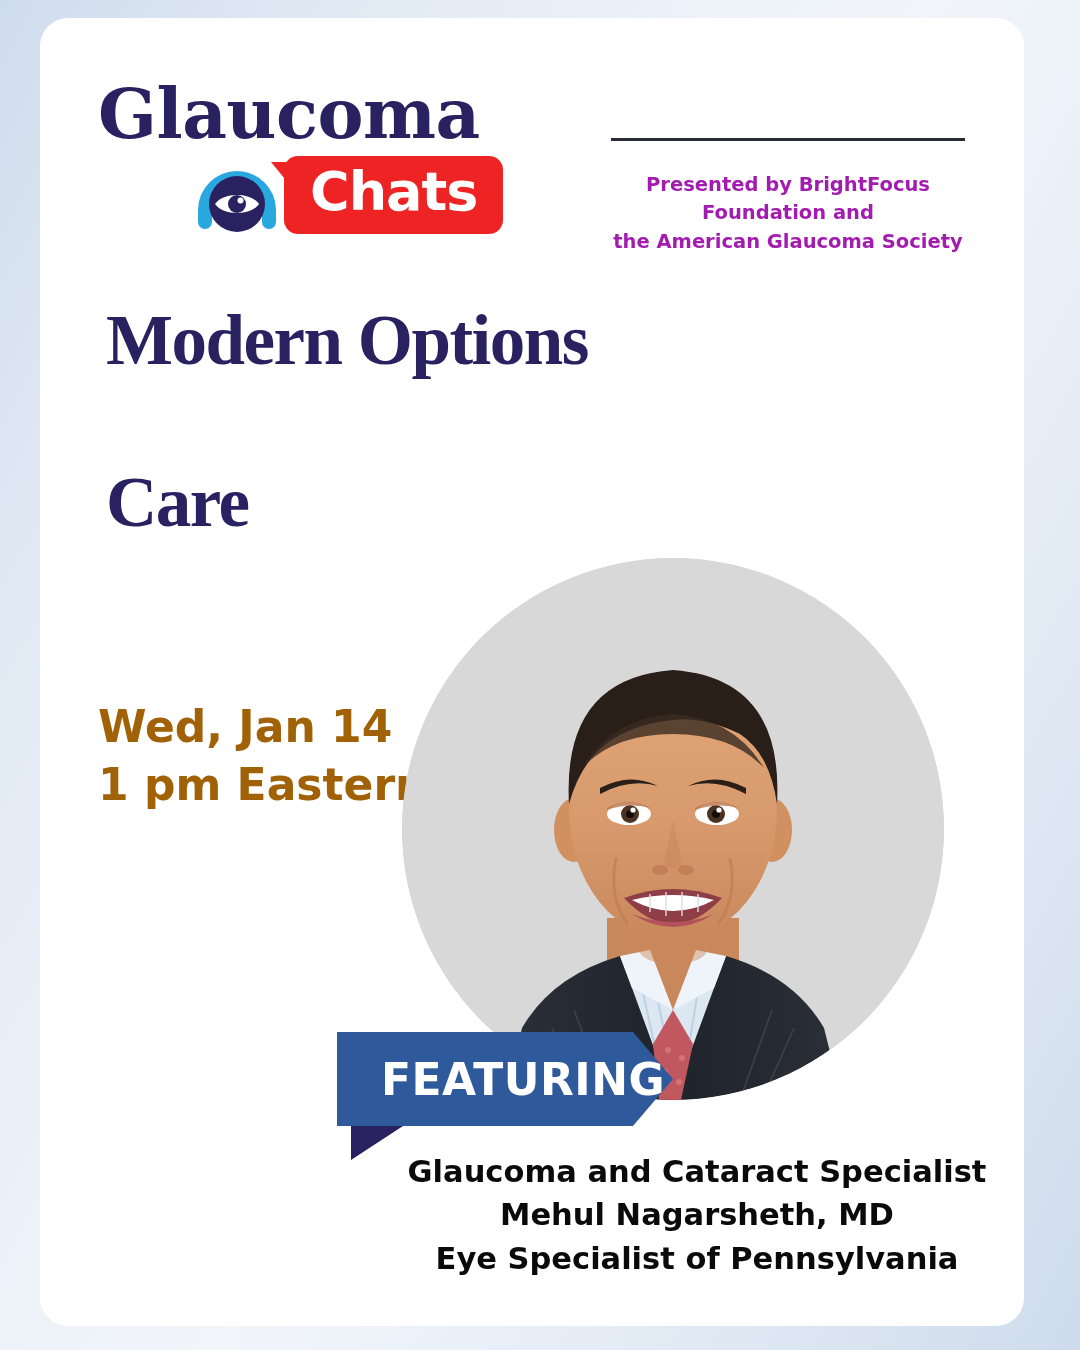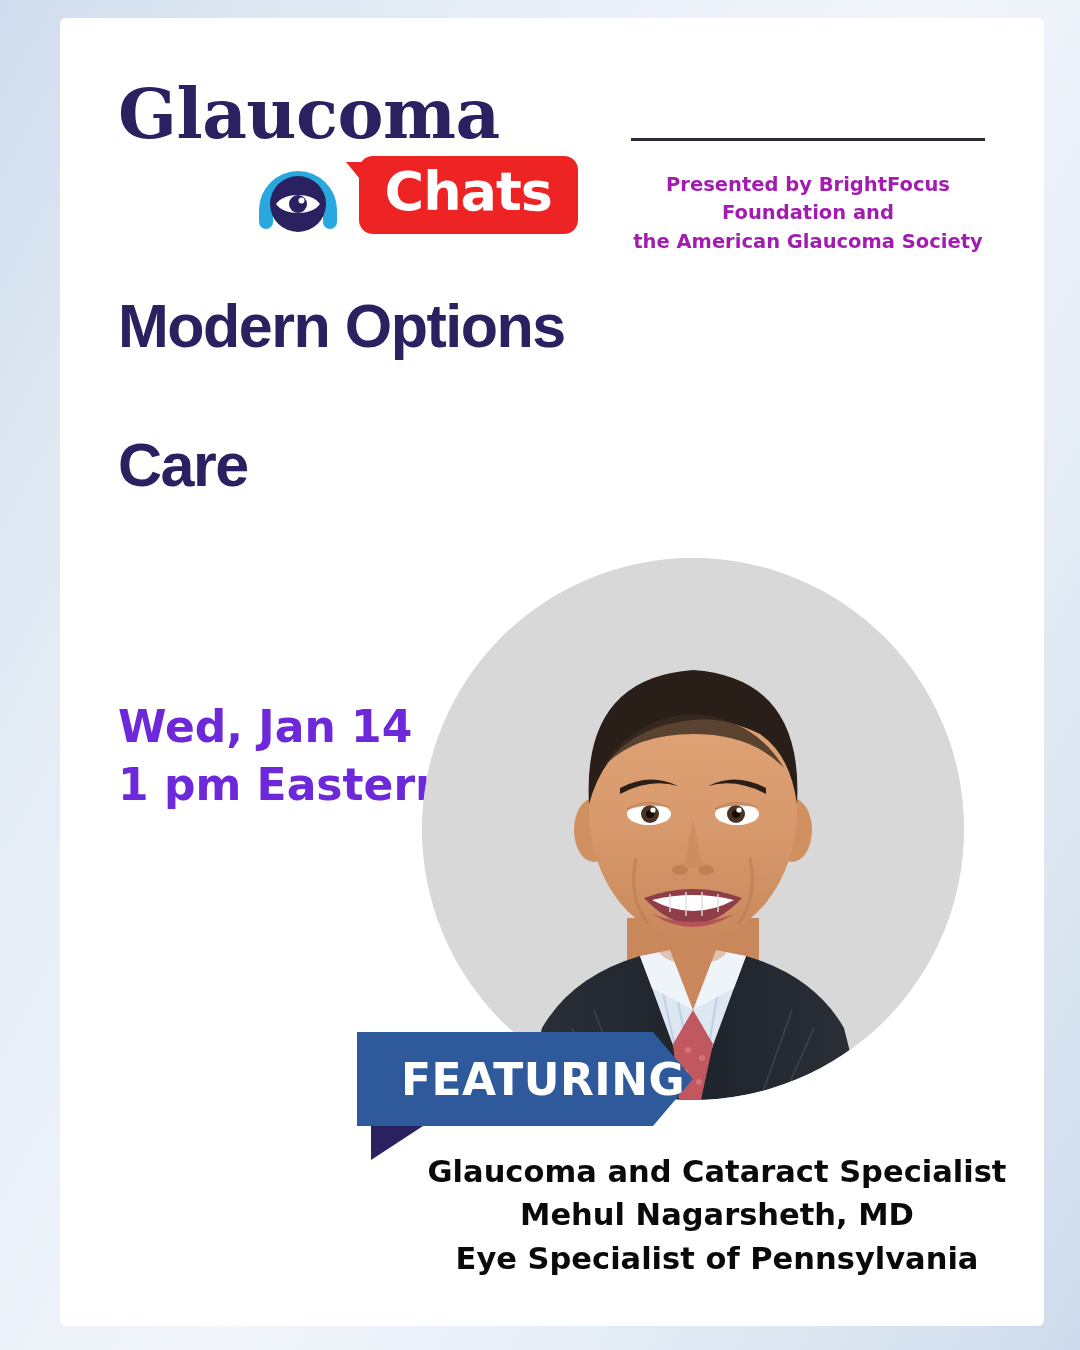--- a/index.html
+++ b/index.html
@@ -27,26 +27,26 @@
         #f2f6fb 52%,
         #e7eef7 70%,
         #dbe5f1 86%,
         #cddbec 100%);
     overflow: hidden;
   }
 
   
   .card {
     position: absolute;
-    left: 60px;
+    left: 40px;
     top: 18px;
     width: 984px;
     height: 1308px;
     background: #ffffff;
-    border-radius: 6px;
+    border-radius: 28px;
     overflow: hidden;
   }
 
   
   .logo-block {
     position: absolute;
     left: 58px;
     top: 62px;
     width: 460px;
   }
@@ -56,23 +56,21 @@
     font-size: 69px;
     line-height: 0.98;
     letter-spacing: -0.5px;
     color: #2a2160;
     margin: 0 0 6px 0;
     white-space: nowrap;
   }
   .logo-row {
     display: flex;
     align-items: center;
-    gap: 14px;
     margin-left: 92px;
-    justify-content: flex-end;
   }
 
   
   .mark {
     position: relative;
     width: 94px;
     height: 82px;
     flex: 0 0 auto;
   }
   .mark svg { display: block; }
@@ -131,40 +129,40 @@
     color: #a21caf;
     margin: 0;
   }
 
   
   .headline {
     position: absolute;
     left: 58px;
     top: 274px;
     width: 800px;
-    font-family: Liberation Sans, sans-serif;
-    font-weight: 700;
-    font-size: 61px;
+    font-family: Liberation Serif, serif;
+    font-weight: 700;
+    font-size: 71px;
     line-height: 1.14;
     letter-spacing: -1.5px;
     color: #2a2160;
-    margin: 0;
+    margin: 8px;
   }
 
   
   .datetime {
     position: absolute;
     left: 58px;
     top: 680px;
     width: 380px;
     font-family: "DejaVu Sans", "Liberation Sans", sans-serif;
     font-weight: 700;
     font-size: 44px;
     line-height: 1.32;
-    color: #6d28d9;
+    color: #a16207;
     margin: 0;
   }
 
   
   .portrait {
     position: absolute;
     left: 362px;
     top: 540px;
     width: 542px;
     height: 542px;

